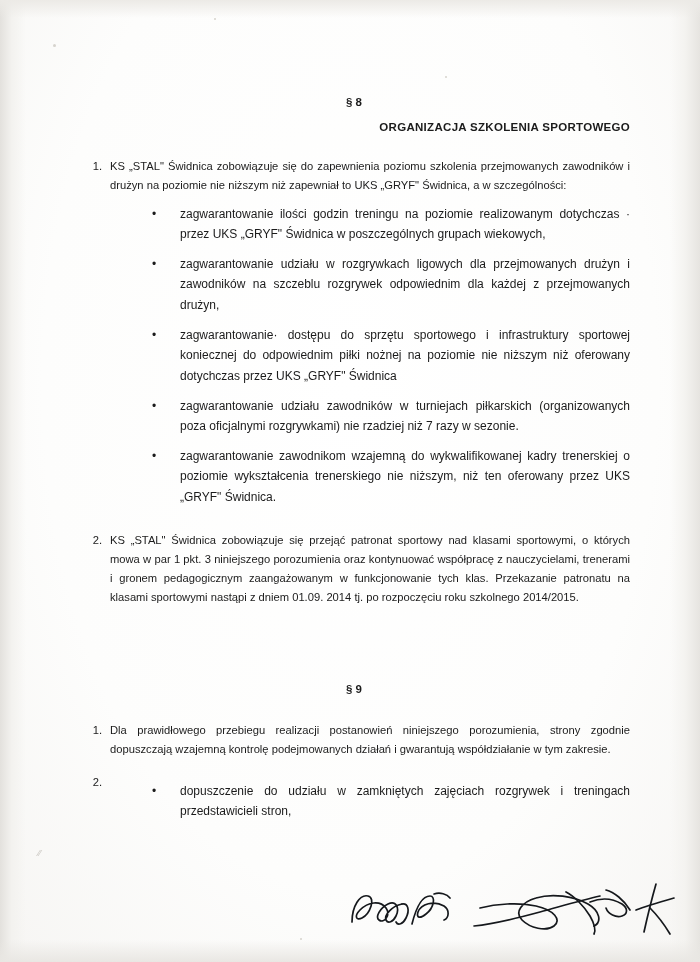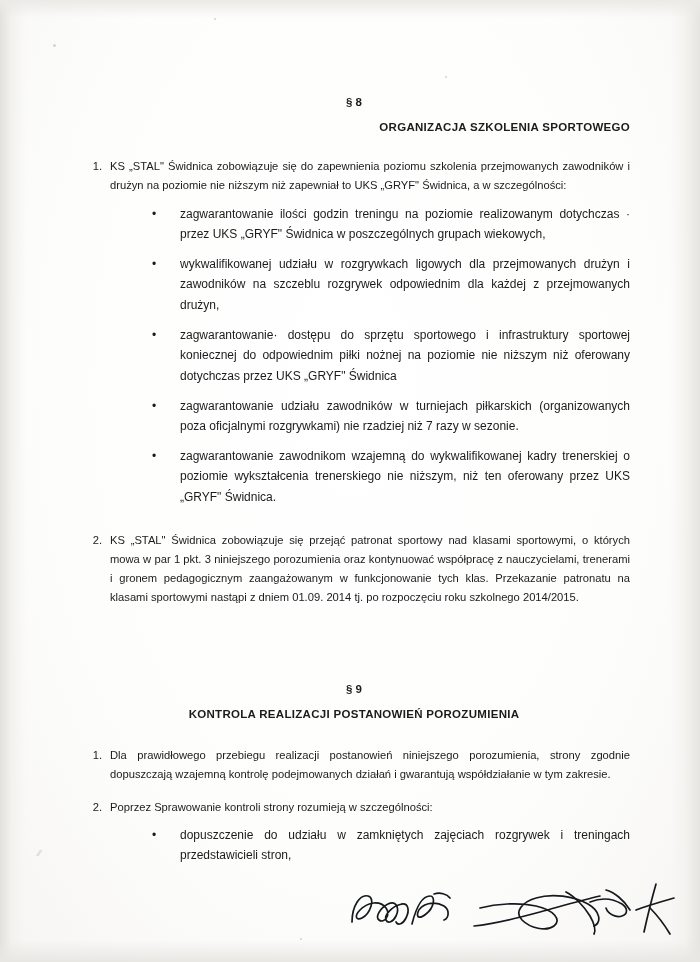--- a/index.html
+++ b/index.html
@@ -183,21 +183,21 @@
             <div class="num-marker">1.</div>
             <div class="num-body">
               <div>KS „STAL" Świdnica zobowiązuje się do zapewnienia poziomu szkolenia przejmowanych zawodników i drużyn na poziomie nie niższym niż zapewniał to UKS „GRYF" Świdnica, a w szczególności:</div>
               <ul class="bullet-list indent-bullets">
                 <li class="bullet-item">
                   <span class="bullet-dot">•</span>
                   <span class="bullet-text">zagwarantowanie ilości godzin treningu na poziomie realizowanym dotychczas · przez UKS „GRYF" Świdnica w poszczególnych grupach wiekowych,</span>
                 </li>
                 <li class="bullet-item">
                   <span class="bullet-dot">•</span>
-                  <span class="bullet-text">wykwalifikowanej udziału w rozgrywkach ligowych dla przejmowanych drużyn i zawodników na szczeblu rozgrywek odpowiednim dla każdej z przejmowanych drużyn,</span>
+                  <span class="bullet-text">zagwarantowanie udziału w rozgrywkach ligowych dla przejmowanych drużyn i zawodników na szczeblu rozgrywek odpowiednim dla każdej z przejmowanych drużyn,</span>
                 </li>
                 <li class="bullet-item">
                   <span class="bullet-dot">•</span>
                   <span class="bullet-text">zagwarantowanie· dostępu do sprzętu sportowego i infrastruktury sportowej koniecznej do odpowiednim piłki nożnej na poziomie nie niższym niż oferowany dotychczas przez UKS „GRYF" Świdnica</span>
                 </li>
                 <li class="bullet-item">
                   <span class="bullet-dot">•</span>
                   <span class="bullet-text">zagwarantowanie udziału zawodników w turniejach piłkarskich (organizowanych poza oficjalnymi rozgrywkami) nie rzadziej niż 7 razy w sezonie.</span>
                 </li>
                 <li class="bullet-item">
@@ -211,32 +211,30 @@
           <li class="num-item" style="margin-top:14px;">
             <div class="num-marker">2.</div>
             <div class="num-body">KS „STAL" Świdnica zobowiązuje się przejąć patronat sportowy nad klasami sportowymi, o których mowa w par 1 pkt. 3 niniejszego porozumienia oraz kontynuować współpracę z nauczycielami, trenerami i gronem pedagogicznym zaangażowanym w funkcjonowanie tych klas. Przekazanie patronatu na klasami sportowymi nastąpi z dniem 01.09. 2014 tj. po rozpoczęciu roku szkolnego 2014/2015.</div>
           </li>
         </ul>
       </div>
     </div>
 
     <div class="block-9">
       <div class="section-num">§ 9</div>
-      <div class="section-head">KONTROLA REALIZACJI POSTANOWIEŃ POROZUMIENIA</div>
 
       <div class="lists">
         <ul class="para-list">
           <li class="num-item">
             <div class="num-marker">1.</div>
             <div class="num-body">Dla prawidłowego przebiegu realizacji postanowień niniejszego porozumienia, strony zgodnie dopuszczają wzajemną kontrolę podejmowanych działań i gwarantują współdziałanie w tym zakresie.</div>
           </li>
           <li class="num-item" style="margin-bottom:4px;">
             <div class="num-marker">2.</div>
             <div class="num-body">
-              <div>Poprzez Sprawowanie kontroli strony rozumieją w szczególności:</div>
               <ul class="bullet-list indent-bullets">
                 <li class="bullet-item">
                   <span class="bullet-dot">•</span>
                   <span class="bullet-text">dopuszczenie do udziału w zamkniętych zajęciach rozgrywek i treningach przedstawicieli stron,</span>
                 </li>
               </ul>
             </div>
           </li>
         </ul>
       </div>

